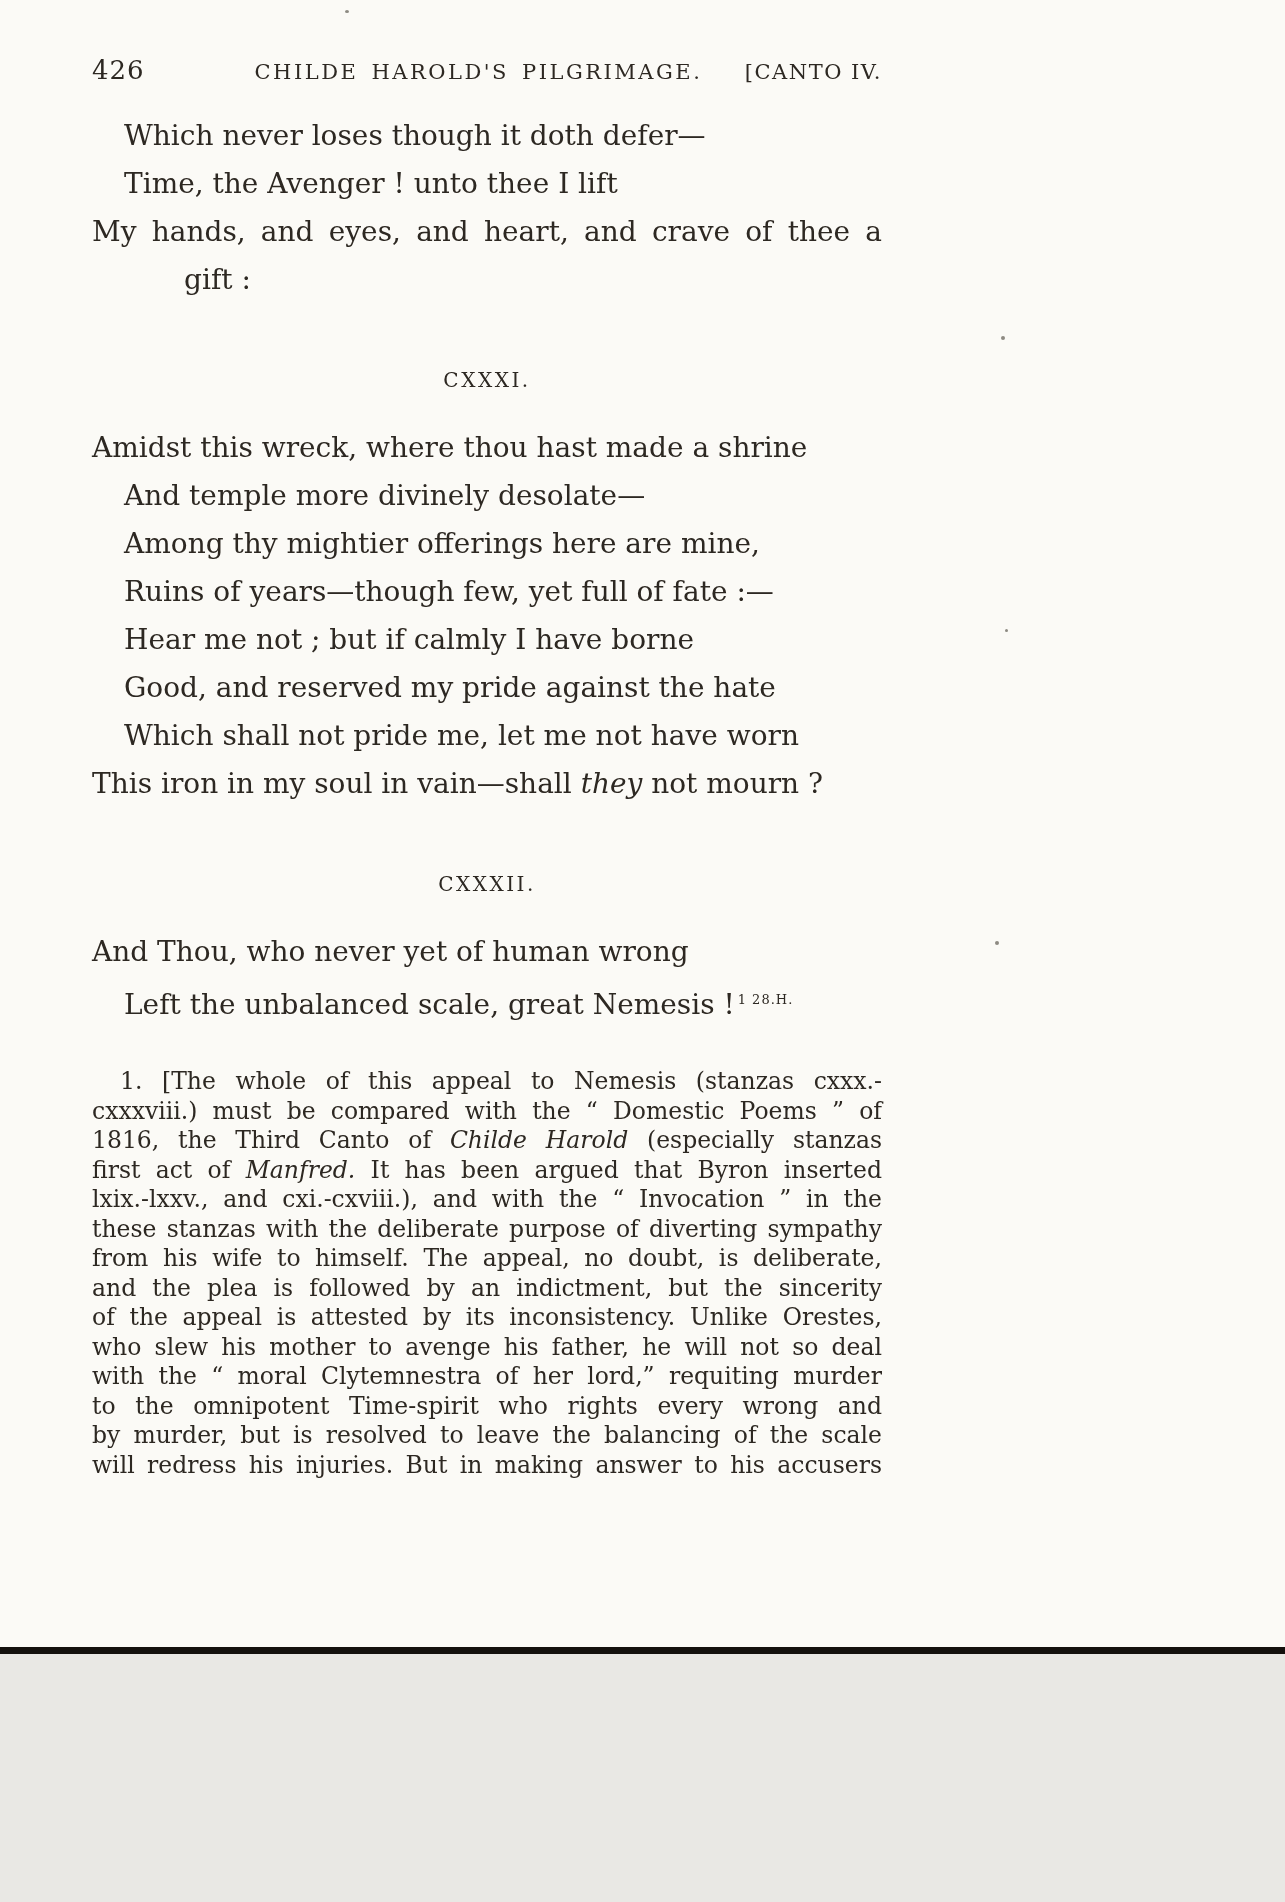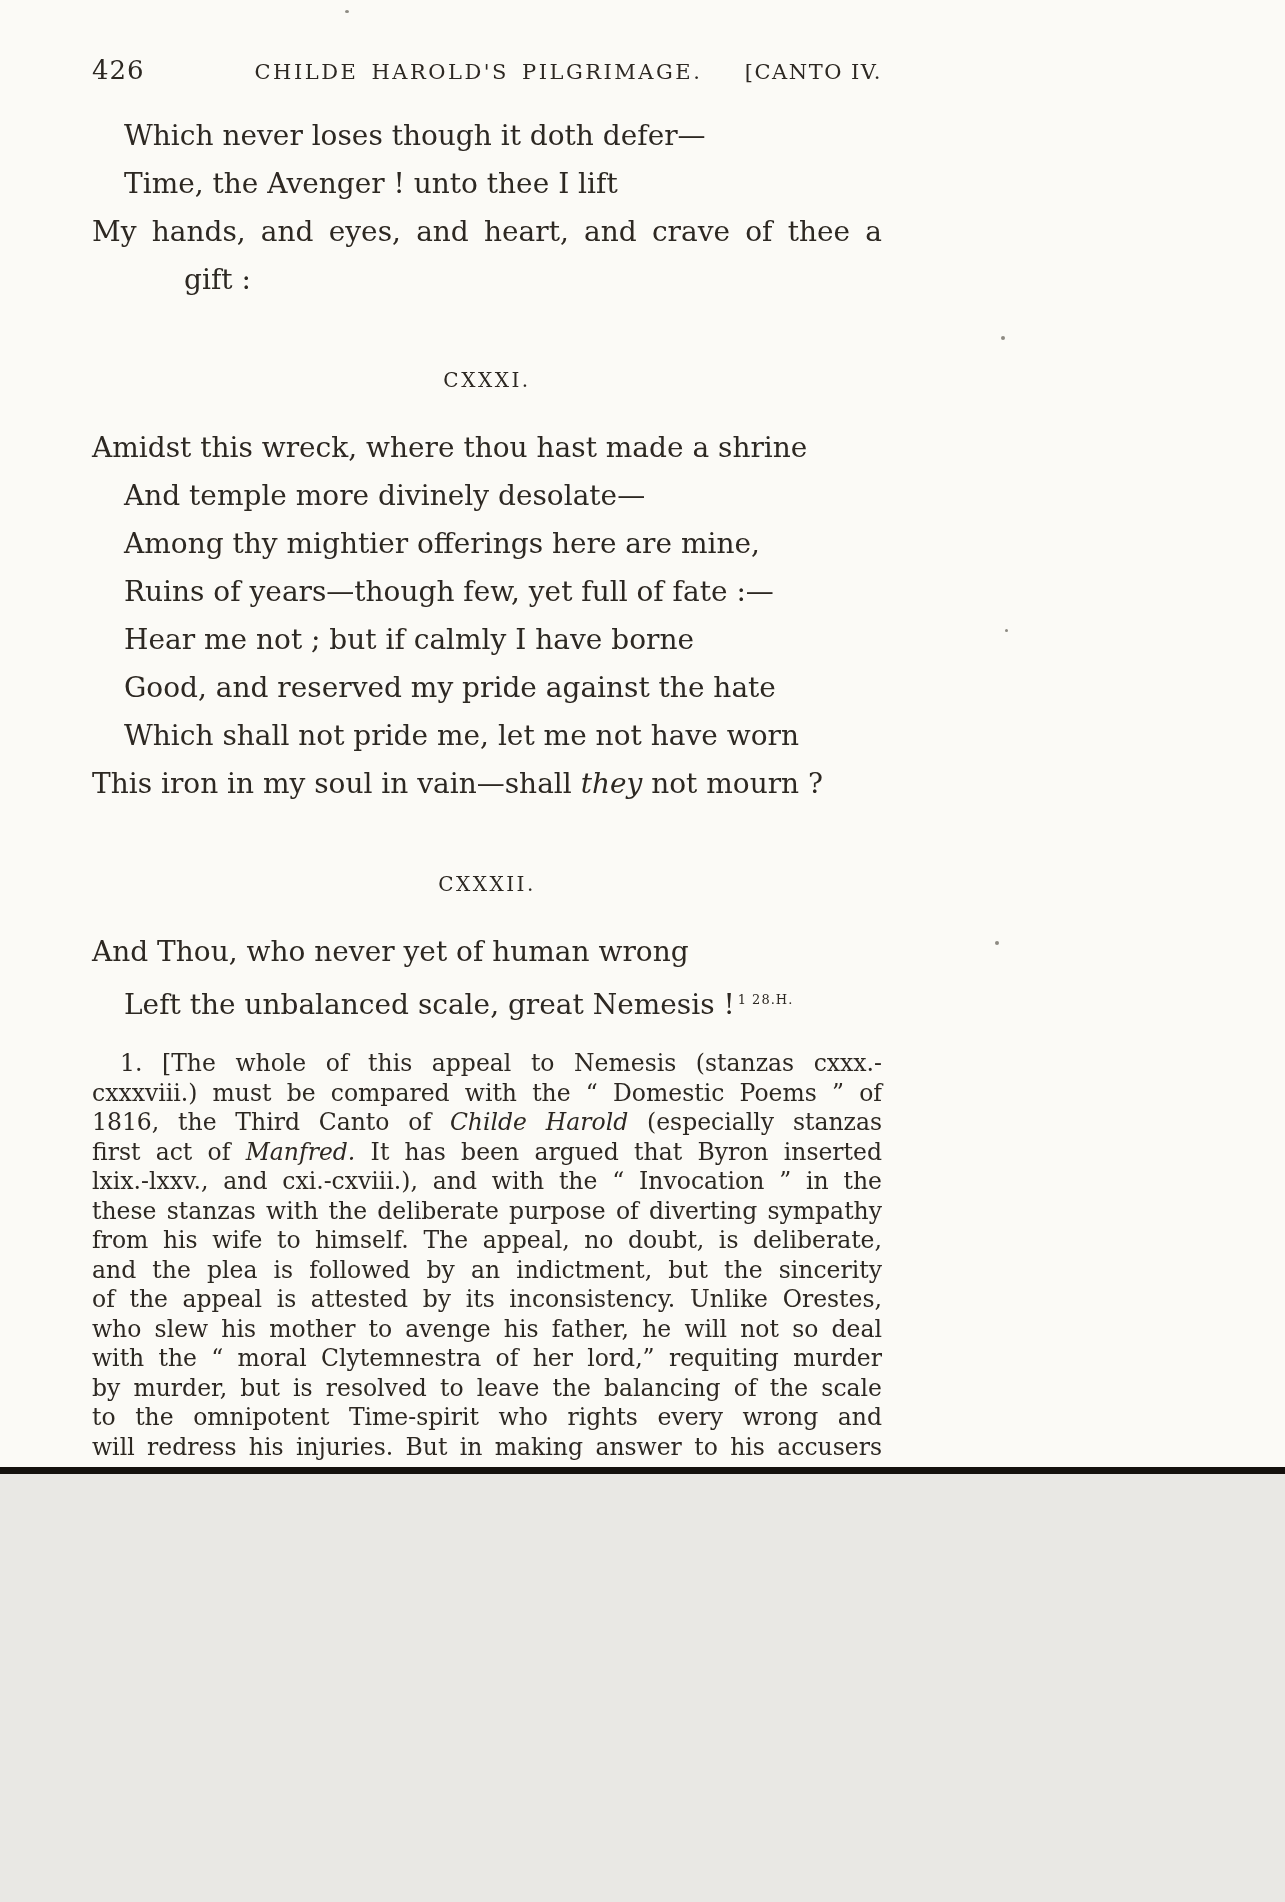--- a/index.html
+++ b/index.html
@@ -3,21 +3,21 @@
 <meta charset="utf-8">
 <style>
   html, body { margin: 0; padding: 0; }
   body {
     background: #e9e8e4;
     font-family: "DejaVu Serif", "Liberation Serif", serif;
   }
   .page {
     position: relative;
     width: 1285px;
-    height: 1474px;
+    height: 1654px;
     background: #fbfaf6;
     color: #2d2822;
     overflow: hidden;
   }
   .content {
     position: absolute;
     left: 92px;
     top: 56px;
     width: 790px;
   }
@@ -63,21 +63,21 @@
     margin: 62px 0 30px 0;
   }
   .em { font-style: italic; }
   .note-ref {
     font-size: 13px;
     vertical-align: super;
     letter-spacing: 1px;
     margin-left: 3px;
   }
   .footnote {
-    margin-top: 20px;
+    margin-top: 38px;
     font-size: 23.5px;
     line-height: 29.5px;
   }
   .fn-line {
     text-align: justify;
     text-align-last: justify;
   }
   .fn-first { padding-left: 28px; }
   .speck {
     position: absolute;
@@ -138,22 +138,22 @@
       <div class="fn-line"><span>cxxxviii.) must be compared with the “ Domestic Poems ” of</span><span class="em"></span><span></span></div>
       <div class="fn-line"><span>1816, the Third Canto of </span><span class="em">Childe Harold</span><span> (especially stanzas</span></div>
       <div class="fn-line"><span>first act of </span><span class="em">Manfred.</span><span> It has been argued that Byron inserted</span></div>
       <div class="fn-line"><span>lxix.-lxxv., and cxi.-cxviii.), and with the “ Invocation ” in the</span><span class="em"></span><span></span></div>
       <div class="fn-line"><span>these stanzas with the deliberate purpose of diverting sympathy</span><span class="em"></span><span></span></div>
       <div class="fn-line"><span>from his wife to himself. The appeal, no doubt, is deliberate,</span><span class="em"></span><span></span></div>
       <div class="fn-line"><span>and the plea is followed by an indictment, but the sincerity</span><span class="em"></span><span></span></div>
       <div class="fn-line"><span>of the appeal is attested by its inconsistency. Unlike Orestes,</span><span class="em"></span><span></span></div>
       <div class="fn-line"><span>who slew his mother to avenge his father, he will not so deal</span><span class="em"></span><span></span></div>
       <div class="fn-line"><span>with the “ moral Clytemnestra of her lord,” requiting murder</span><span class="em"></span><span></span></div>
+      <div class="fn-line"><span>to the omnipotent Time-spirit who rights every wrong and</span><span class="em"></span><span></span></div>
       <div class="fn-line"><span>by murder, but is resolved to leave the balancing of the scale</span><span class="em"></span><span></span></div>
-      <div class="fn-line"><span>to the omnipotent Time-spirit who rights every wrong and</span><span class="em"></span><span></span></div>
       <div class="fn-line"><span>will redress his injuries. But in making answer to his accusers</span><span class="em"></span><span></span></div>
     </div>
 
   </div>
 
   <div class="speck" style="left:345px; top:10px; width:4px; height:3px;"></div>
   <div class="speck" style="left:1001px; top:336px; width:4px; height:4px;"></div>
   <div class="speck" style="left:1005px; top:629px; width:3px; height:3px;"></div>
   <div class="speck" style="left:995px; top:941px; width:4px; height:4px;"></div>
   <div class="bottom-edge"></div>

